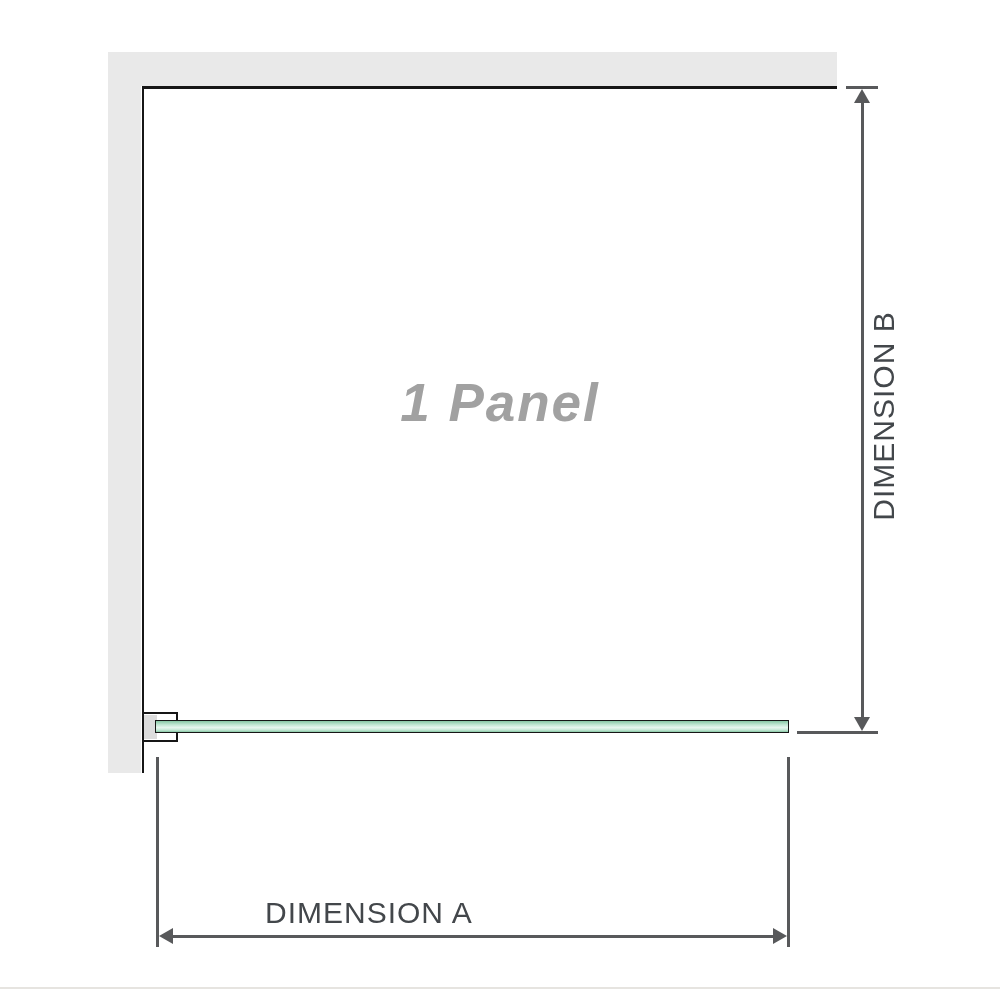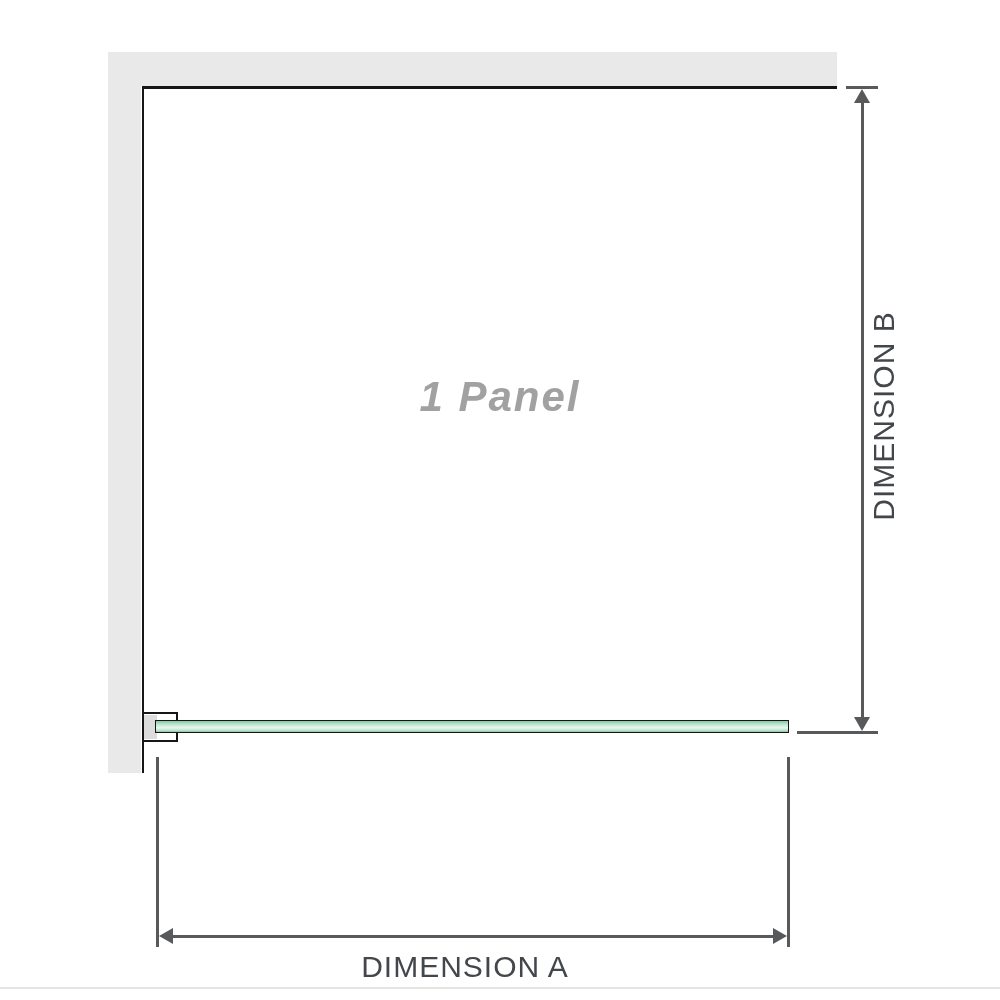--- a/index.html
+++ b/index.html
@@ -102,33 +102,33 @@
   }
 
   
   .dim-label {
     color: var(--dim_text);
     font-size: 30px;
     letter-spacing: 1px;
     white-space: nowrap;
   }
   .dima-label {
-    left: 265px; top: 950px; width: 400px;
-    text-align: center;
+    left: 265px; top: 896px; width: 400px;
+    text-align: left;
   }
   .dimb-label {
     left: 684px; top: 396px; width: 400px; height: 40px;
     line-height: 40px;
     text-align: center;
     transform: rotate(-90deg);
   }
   .panel-label {
     left: 300px; top: 376px; width: 400px;
     text-align: center;
-    font-size: 42px;
+    font-size: 53px;
     line-height: 1;
     font-style: italic;
     font-weight: bold;
     letter-spacing: 2px;
     color: var(--panel_text);
     white-space: nowrap;
   }
 
   
   .page-divider {

